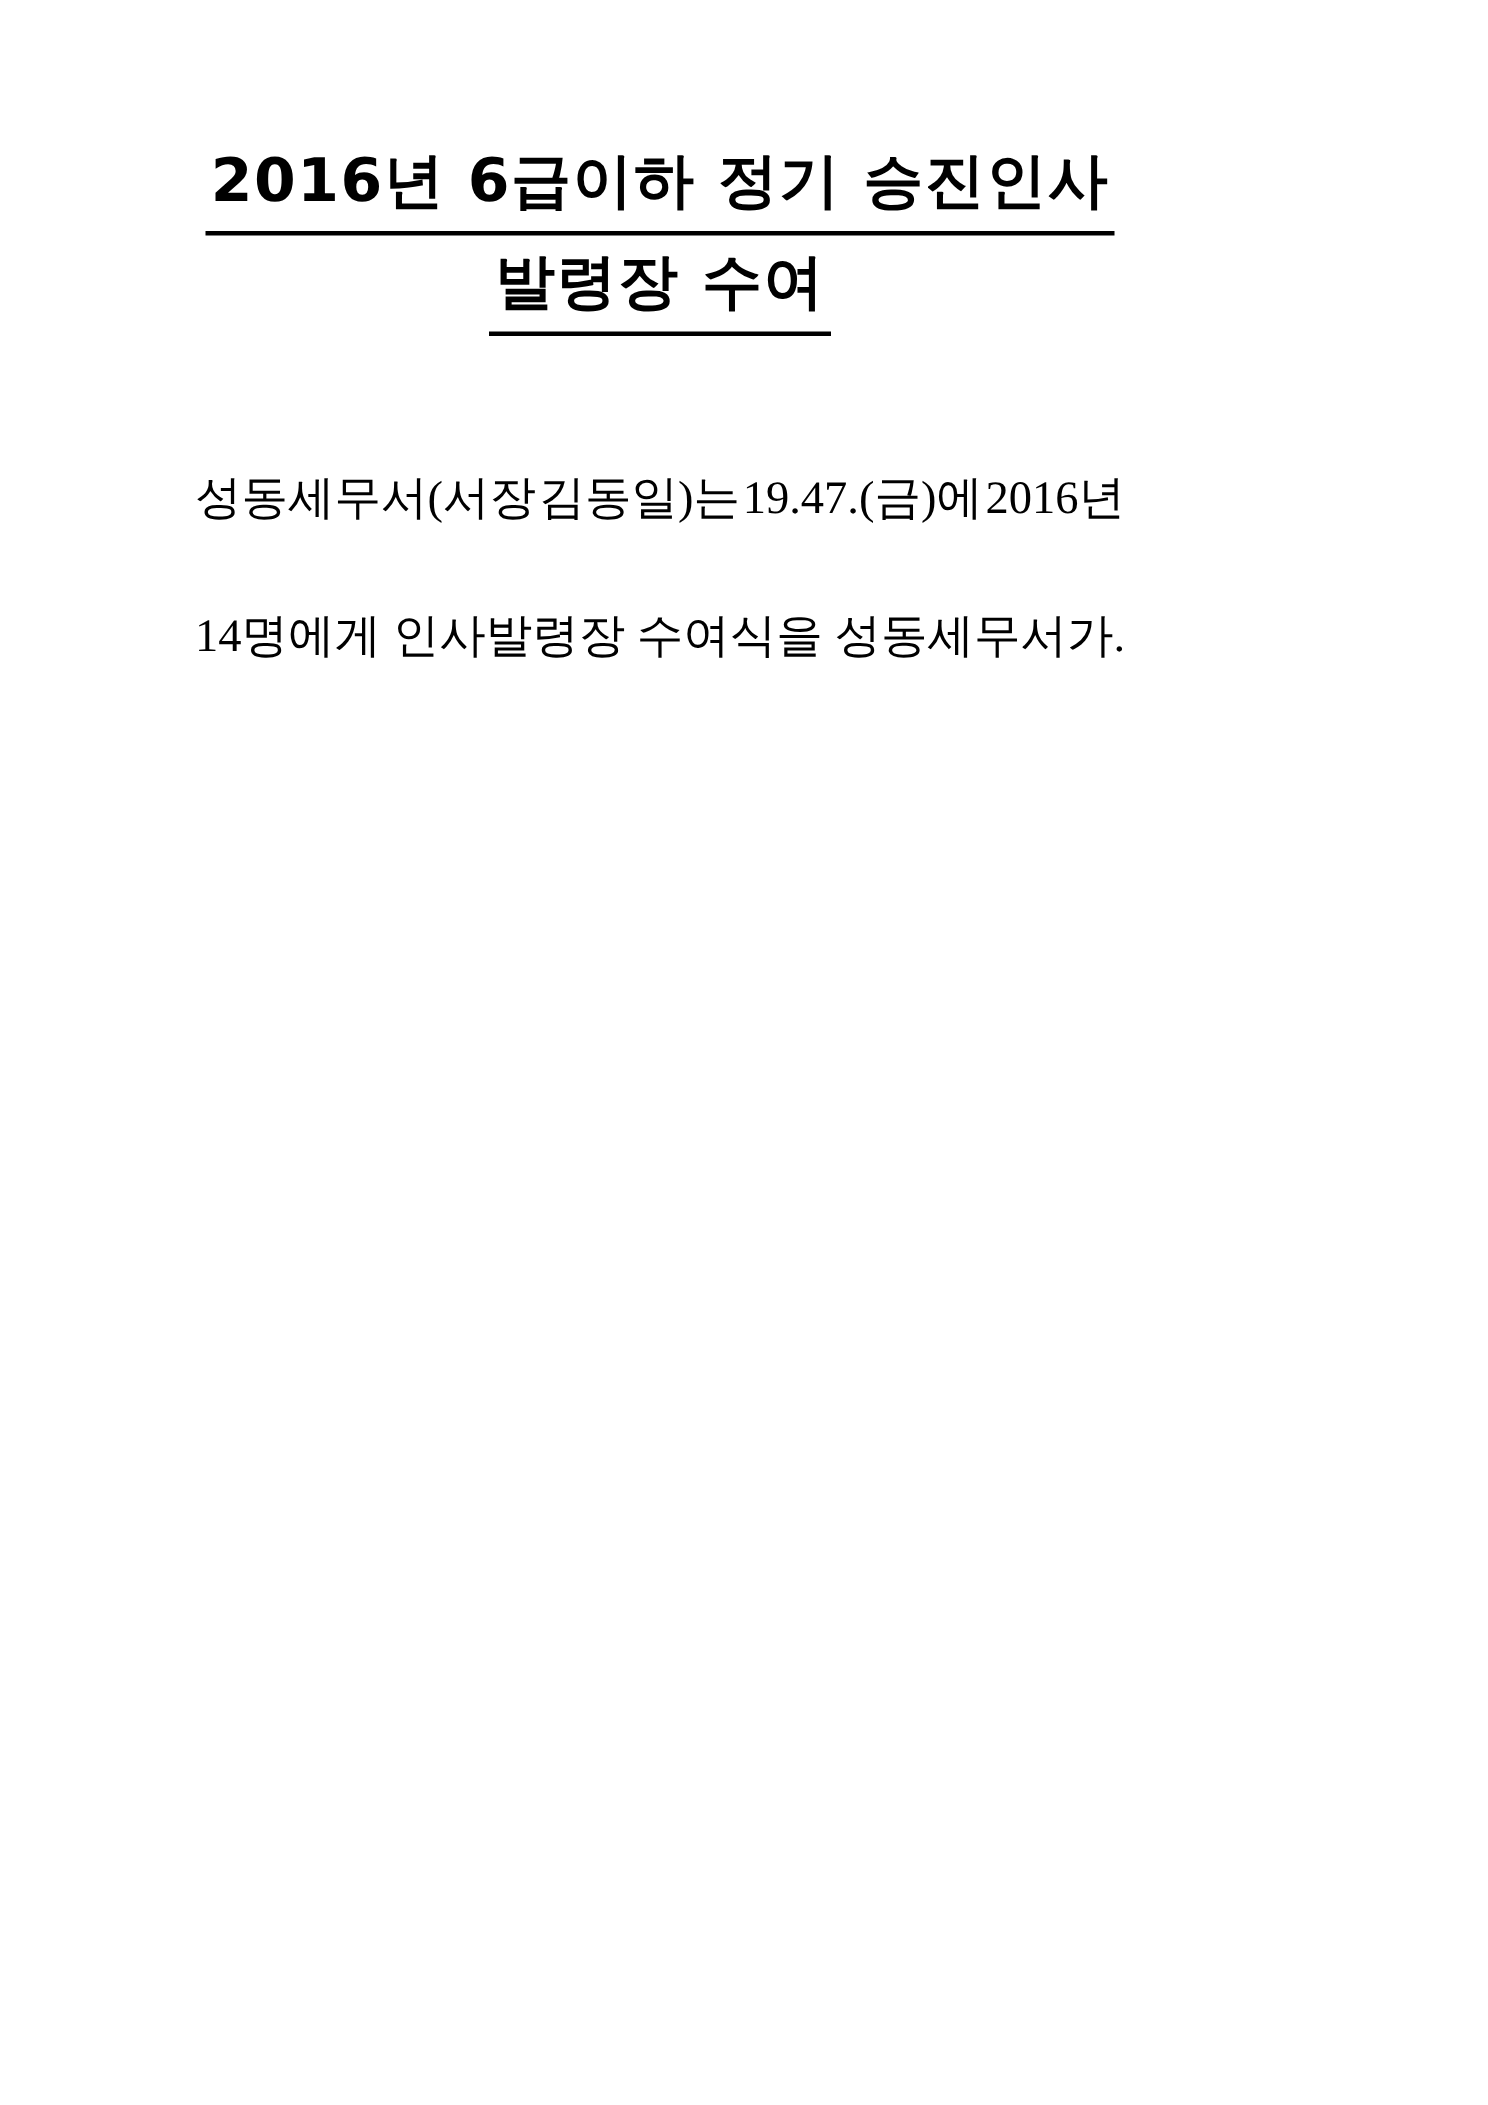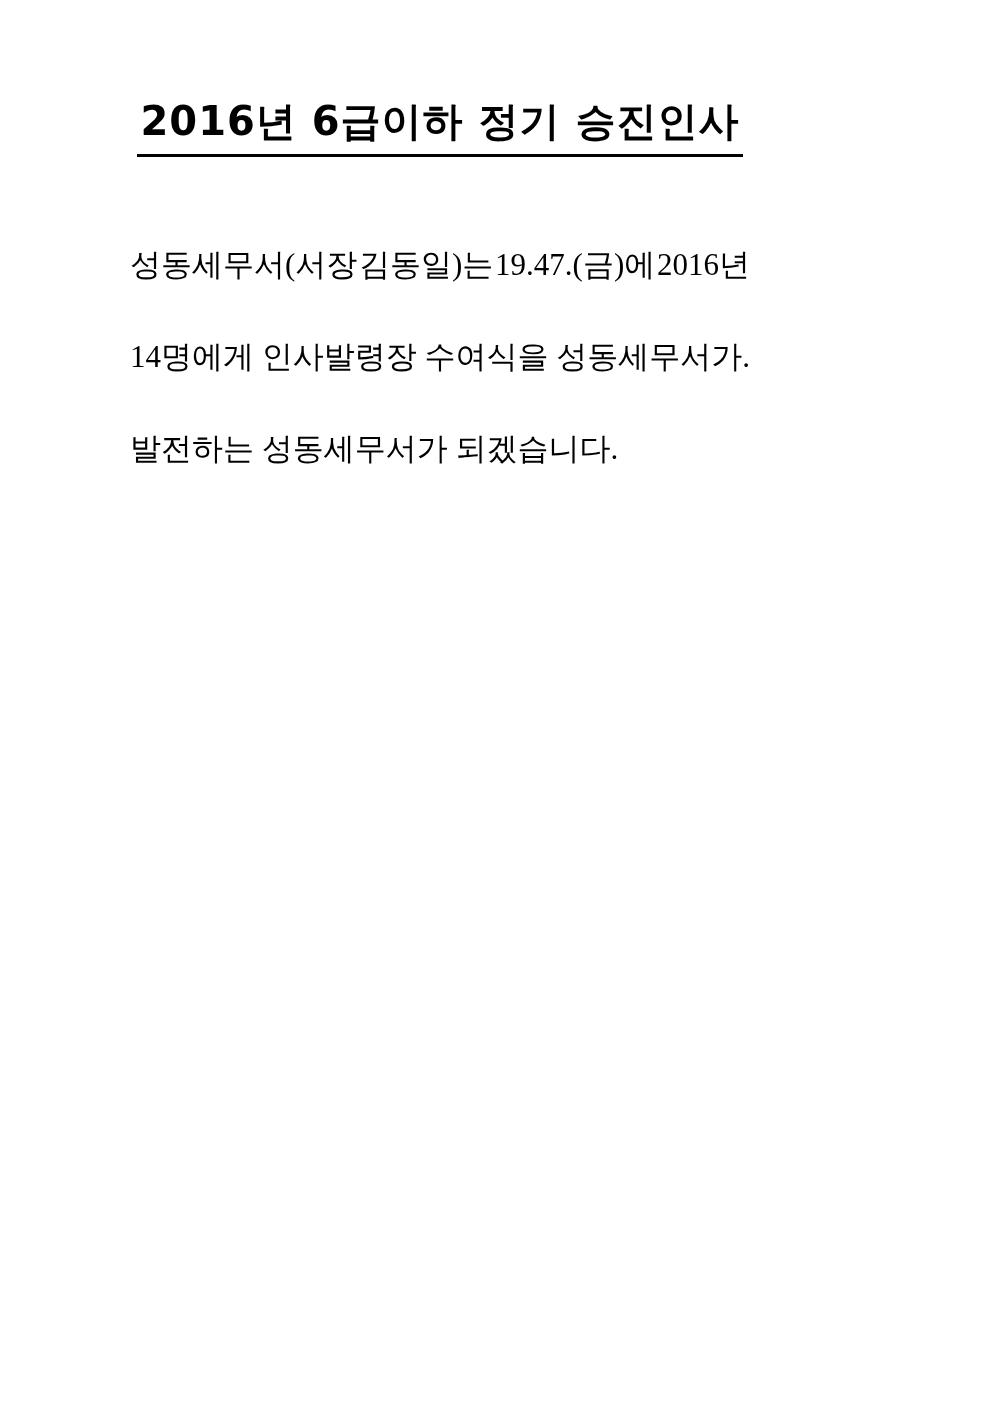--- a/index.html
+++ b/index.html
@@ -69,32 +69,32 @@
     display: inline-block;
   }
 </style>
 </head>
 <body>
 
 <div class="page">
 
   <h1 class="doc-title">
     <span class="title-line"><span>2016년 6급이하 정기 승진인사</span></span>
+    <span class="title-line"><span>발령장 수여</span></span>
   </h1>
 
   <div class="body-block">
 
     <div class="para">
       <div class="line">
         <span class="seg">성동세무서(서장</span>
         <span class="seg">김동일)는</span>
         <span class="seg">19.47.(금)에</span>
         <span class="seg">2016년</span>
       </div>
       <div class="line no-justify">14명에게 인사발령장 수여식을 성동세무서가.</div>
     </div>
 
     <div class="para">
-      <div class="line no-justify">발전하는 성동세무서가 되겠습니다.</div>
     </div>
 
   </div>
 </div>
 
 </body></html>

